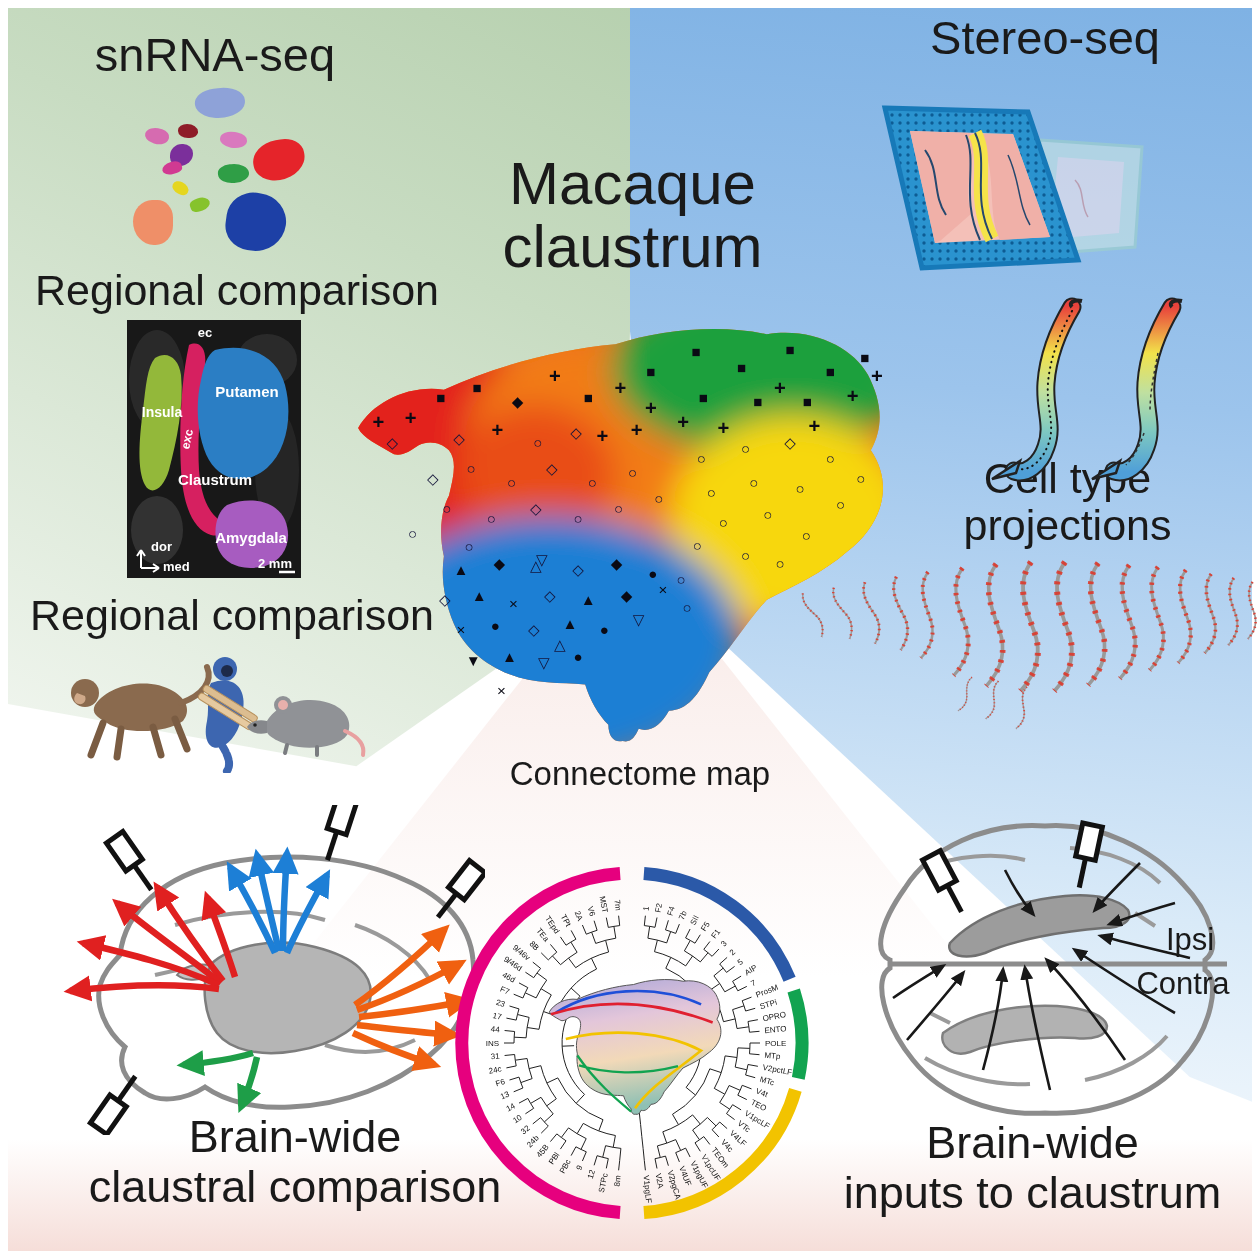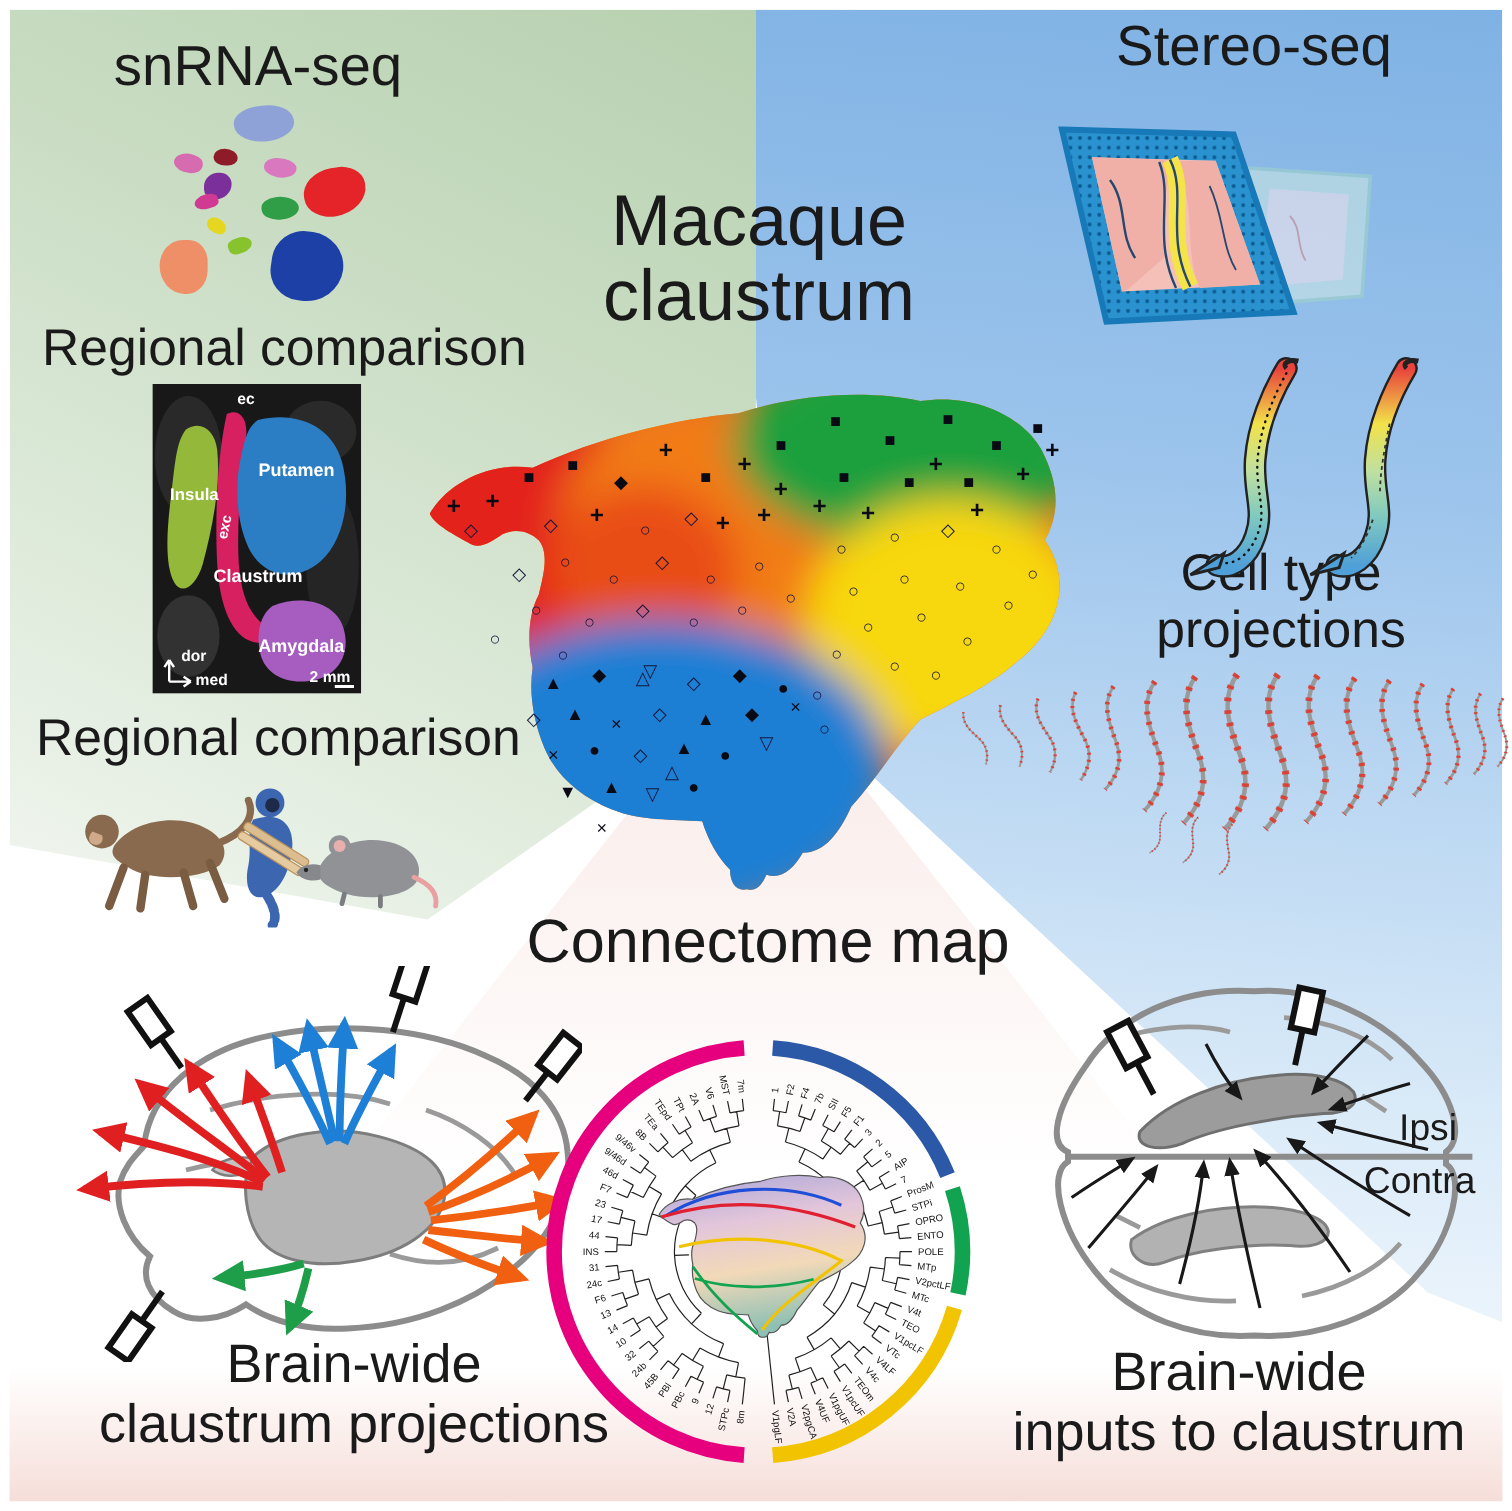--- a/index.html
+++ b/index.html
@@ -81,24 +81,24 @@
   <div class="cap" style="left:2px;top:266px;width:470px;font-size:43px;">Regional comparison</div>
   <div class="cap" style="left:410px;top:152px;width:445px;font-size:60px;line-height:63px;">
     <div>Macaque</div>
     <div>claustrum</div>
   </div>
   <div class="cap" style="left:2px;top:591px;width:460px;font-size:43px;">Regional comparison</div>
   <div class="cap" style="left:895px;top:455px;width:345px;font-size:43px;line-height:47px;">
     <div>Cell type</div>
     <div>projections</div>
   </div>
-  <div class="cap" style="left:380px;top:755px;width:520px;font-size:51px;">Connectome map</div>
+  <div class="cap" style="left:380px;top:755px;width:520px;font-size:33px;">Connectome map</div>
   <div class="cap" style="left:45px;top:1112px;width:500px;font-size:45px;line-height:50px;">
     <div>Brain-wide</div>
-    <div>claustrum projections</div>
+    <div>claustral comparison</div>
   </div>
   <div class="cap" style="left:795px;top:1118px;width:475px;font-size:45px;line-height:50px;">
     <div>Brain-wide</div>
     <div>inputs to claustrum</div>
   </div>
 
   <div class="abs" style="left:100px;top:80px;width:230px;height:200px;">
     <div class="blob" style="left:95px;top:8px;width:50px;height:30px;background:#8ea2d8;border-radius:45% 55% 50% 60%;transform:rotate(-8deg);"></div>
     <div class="blob" style="left:45px;top:48px;width:24px;height:16px;background:#d66bb0;border-radius:60% 40% 55% 45%;transform:rotate(18deg);"></div>
     <div class="blob" style="left:78px;top:44px;width:20px;height:14px;background:#8e1c28;border-radius:50% 60% 45% 55%;"></div>

